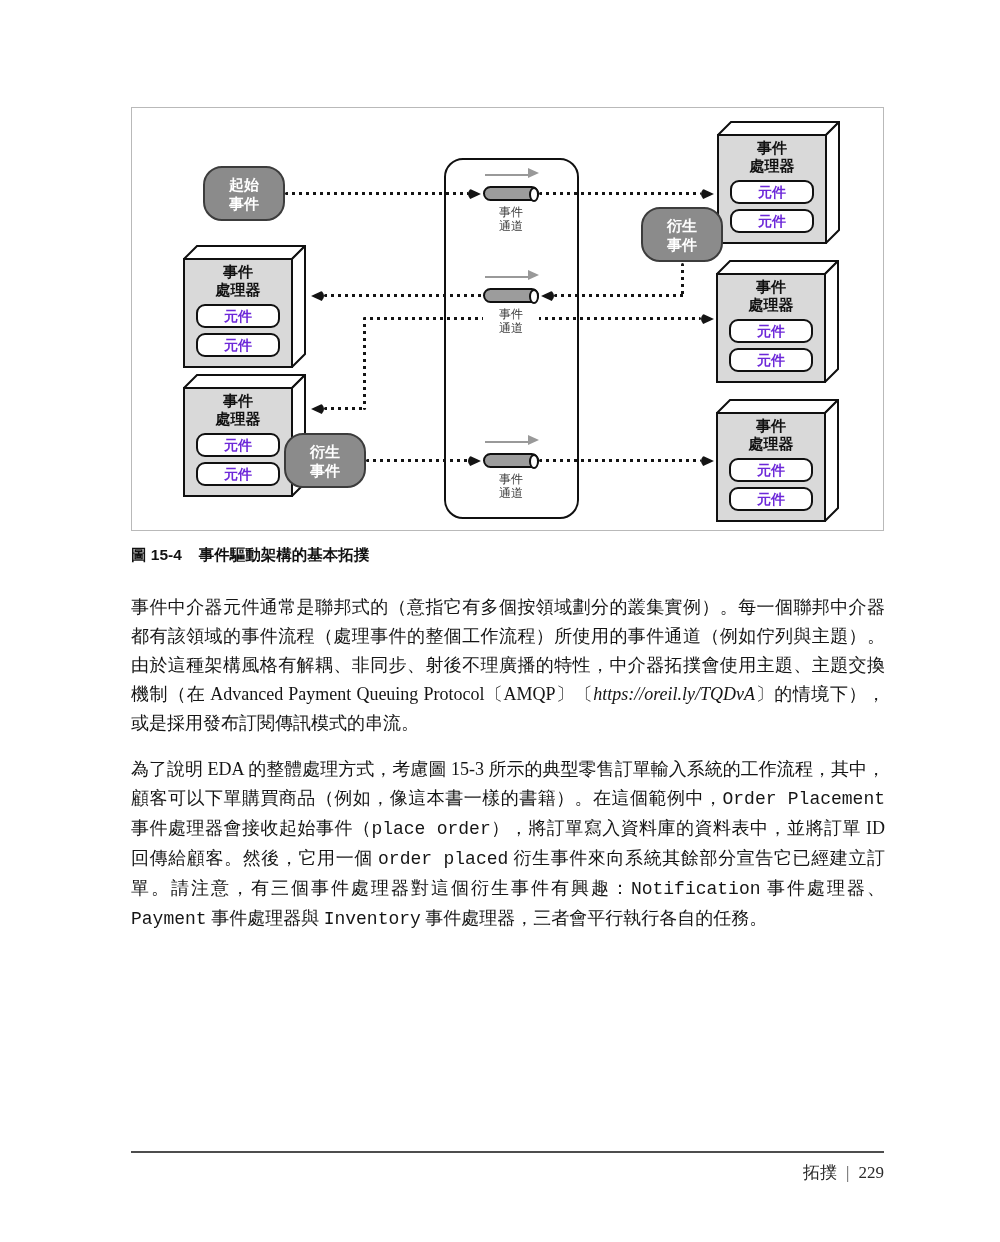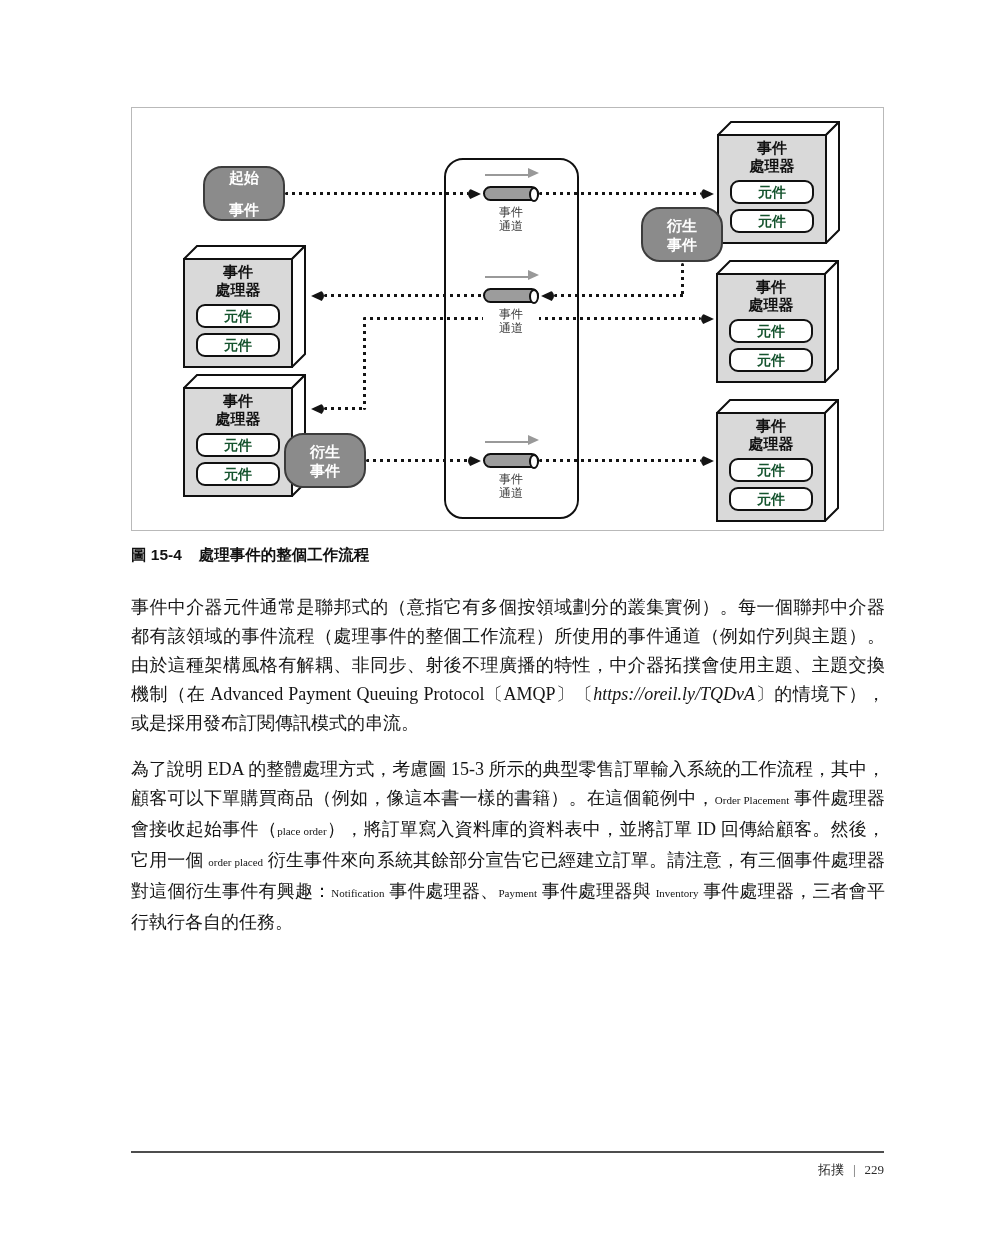--- a/index.html
+++ b/index.html
@@ -61,42 +61,42 @@
   .proc { width:123px; height:123px; z-index:5; }
   .proc svg { position:absolute; left:0; top:0; }
   .proc-content {
     position:absolute; left:1px; top:14px; width:108px; height:108px;
     text-align:center; font-family:"Liberation Sans","DejaVu Sans",sans-serif;
   }
   .proc-title { margin-top:4px; font-weight:bold; font-size:15px; line-height:18px; color:#101010; }
   .component {
     width:84px; height:24px; margin:5px auto 0; background:#fff;
     border:2px solid #101010; border-radius:9px;
-    font-weight:bold; font-size:14px; line-height:20px; color:#14532d;
+    font-weight:bold; font-size:14px; line-height:20px; color:#6d28d9;
   }
 
   
   .caption {
     position:absolute; left:131px; top:545px; width:753px;
     font-family:"Liberation Sans","DejaVu Sans",sans-serif;
     font-weight:bold; font-size:15.5px; color:#111;
   }
   .caption .cap-title { margin-left:17px; }
 
   .body-para {
     position:absolute; left:131px; width:754px;
     font-size:18px; line-height:29px; text-align:justify; color:#151515;
   }
-  .seg.mono { font-family:Liberation Serif, serif; font-size:11px; }
+  .seg.mono { font-family:Liberation Mono, monospace; font-size:18px; }
   .seg.italic { font-style:italic; }
 
   .footer-rule { position:absolute; left:131px; top:1151px; width:753px; height:2px; background:#4d4d4d; }
   .footer-text {
     position:absolute; left:131px; top:1161px; width:753px; text-align:right;
-    font-size:13px; color:#2a2a2a;
+    font-size:17px; color:#2a2a2a;
   }
   .footer-text .sep { margin:0 9px; color:#555; }
 </style>
 </head>
 <body>
 
 <div class="figure-frame">
 
   <div class="fig-el mid-column"></div>
 
@@ -118,21 +118,21 @@
   <div class="fig-el dot-v" style="left:231px;top:209px;height:93px;"></div>
   <div class="fig-el dot-h" style="left:192px;top:299px;width:42px;"></div>
   <div class="fig-el arr arr-l" style="left:179px;top:294.5px;"></div>
 
   <div class="fig-el dot-h" style="left:234px;top:351px;width:103px;"></div>
   <div class="fig-el arr arr-r" style="left:336px;top:346.5px;"></div>
 
   <div class="fig-el dot-h" style="left:407px;top:351px;width:162px;"></div>
   <div class="fig-el arr arr-r" style="left:569px;top:346.5px;"></div>
 
-  <div class="fig-el event-box" style="left:71px;top:58px;justify-content:space-between;">
+  <div class="fig-el event-box" style="left:71px;top:58px;">
     <span>起始</span>
     <span>事件</span>
   </div>
 
   <div class="fig-el event-box" style="left:509px;top:99px;">
     <span>衍生</span>
     <span>事件</span>
   </div>
 
   <div class="fig-el event-box" style="left:152px;top:325px;">
@@ -249,21 +249,21 @@
         <div>事件</div>
         <div>處理器</div>
       </div>
       <div class="component">元件</div>
       <div class="component">元件</div>
     </div>
   </div>
 </div>
 
 <div class="caption">
-  <span class="cap-label">圖 15-4</span><span class="cap-title">處理事件的整個工作流程</span>
+  <span class="cap-label">圖 15-4</span><span class="cap-title">事件驅動架構的基本拓撲</span>
 </div>
 
 <p class="body-para" style="top:593px;"><span class="seg normal">事件中介器元件通常是聯邦式的（意指它有多個按領域劃分的叢集實例）。每一個聯邦中介器都有該領域的事件流程（處理事件的整個工作流程）所使用的事件通道（例如佇列與主題）。由於這種架構風格有解耦、非同步、射後不理廣播的特性，中介器拓撲會使用主題、主題交換機制（在 Advanced Payment Queuing Protocol〔AMQP〕〔</span><span class="seg italic">https://oreil.ly/TQDvA</span><span class="seg normal">〕的情境下），或是採用發布訂閱傳訊模式的串流。</span></p>
 <p class="body-para" style="top:755px;"><span class="seg normal">為了說明 EDA 的整體處理方式，考慮圖 15-3 所示的典型零售訂單輸入系統的工作流程，其中，顧客可以下單購買商品（例如，像這本書一樣的書籍）。在這個範例中，</span><span class="seg mono">Order Placement</span><span class="seg normal"> 事件處理器會接收起始事件（</span><span class="seg mono">place order</span><span class="seg normal">），將訂單寫入資料庫的資料表中，並將訂單 ID 回傳給顧客。然後，它用一個 </span><span class="seg mono">order placed</span><span class="seg normal"> 衍生事件來向系統其餘部分宣告它已經建立訂單。請注意，有三個事件處理器對這個衍生事件有興趣：</span><span class="seg mono">Notification</span><span class="seg normal"> 事件處理器、</span><span class="seg mono">Payment</span><span class="seg normal"> 事件處理器與 </span><span class="seg mono">Inventory</span><span class="seg normal"> 事件處理器，三者會平行執行各自的任務。</span></p>
 
 <div class="footer-rule"></div>
 <div class="footer-text">
   <span>拓撲</span><span class="sep">|</span><span>229</span>
 </div>
 

